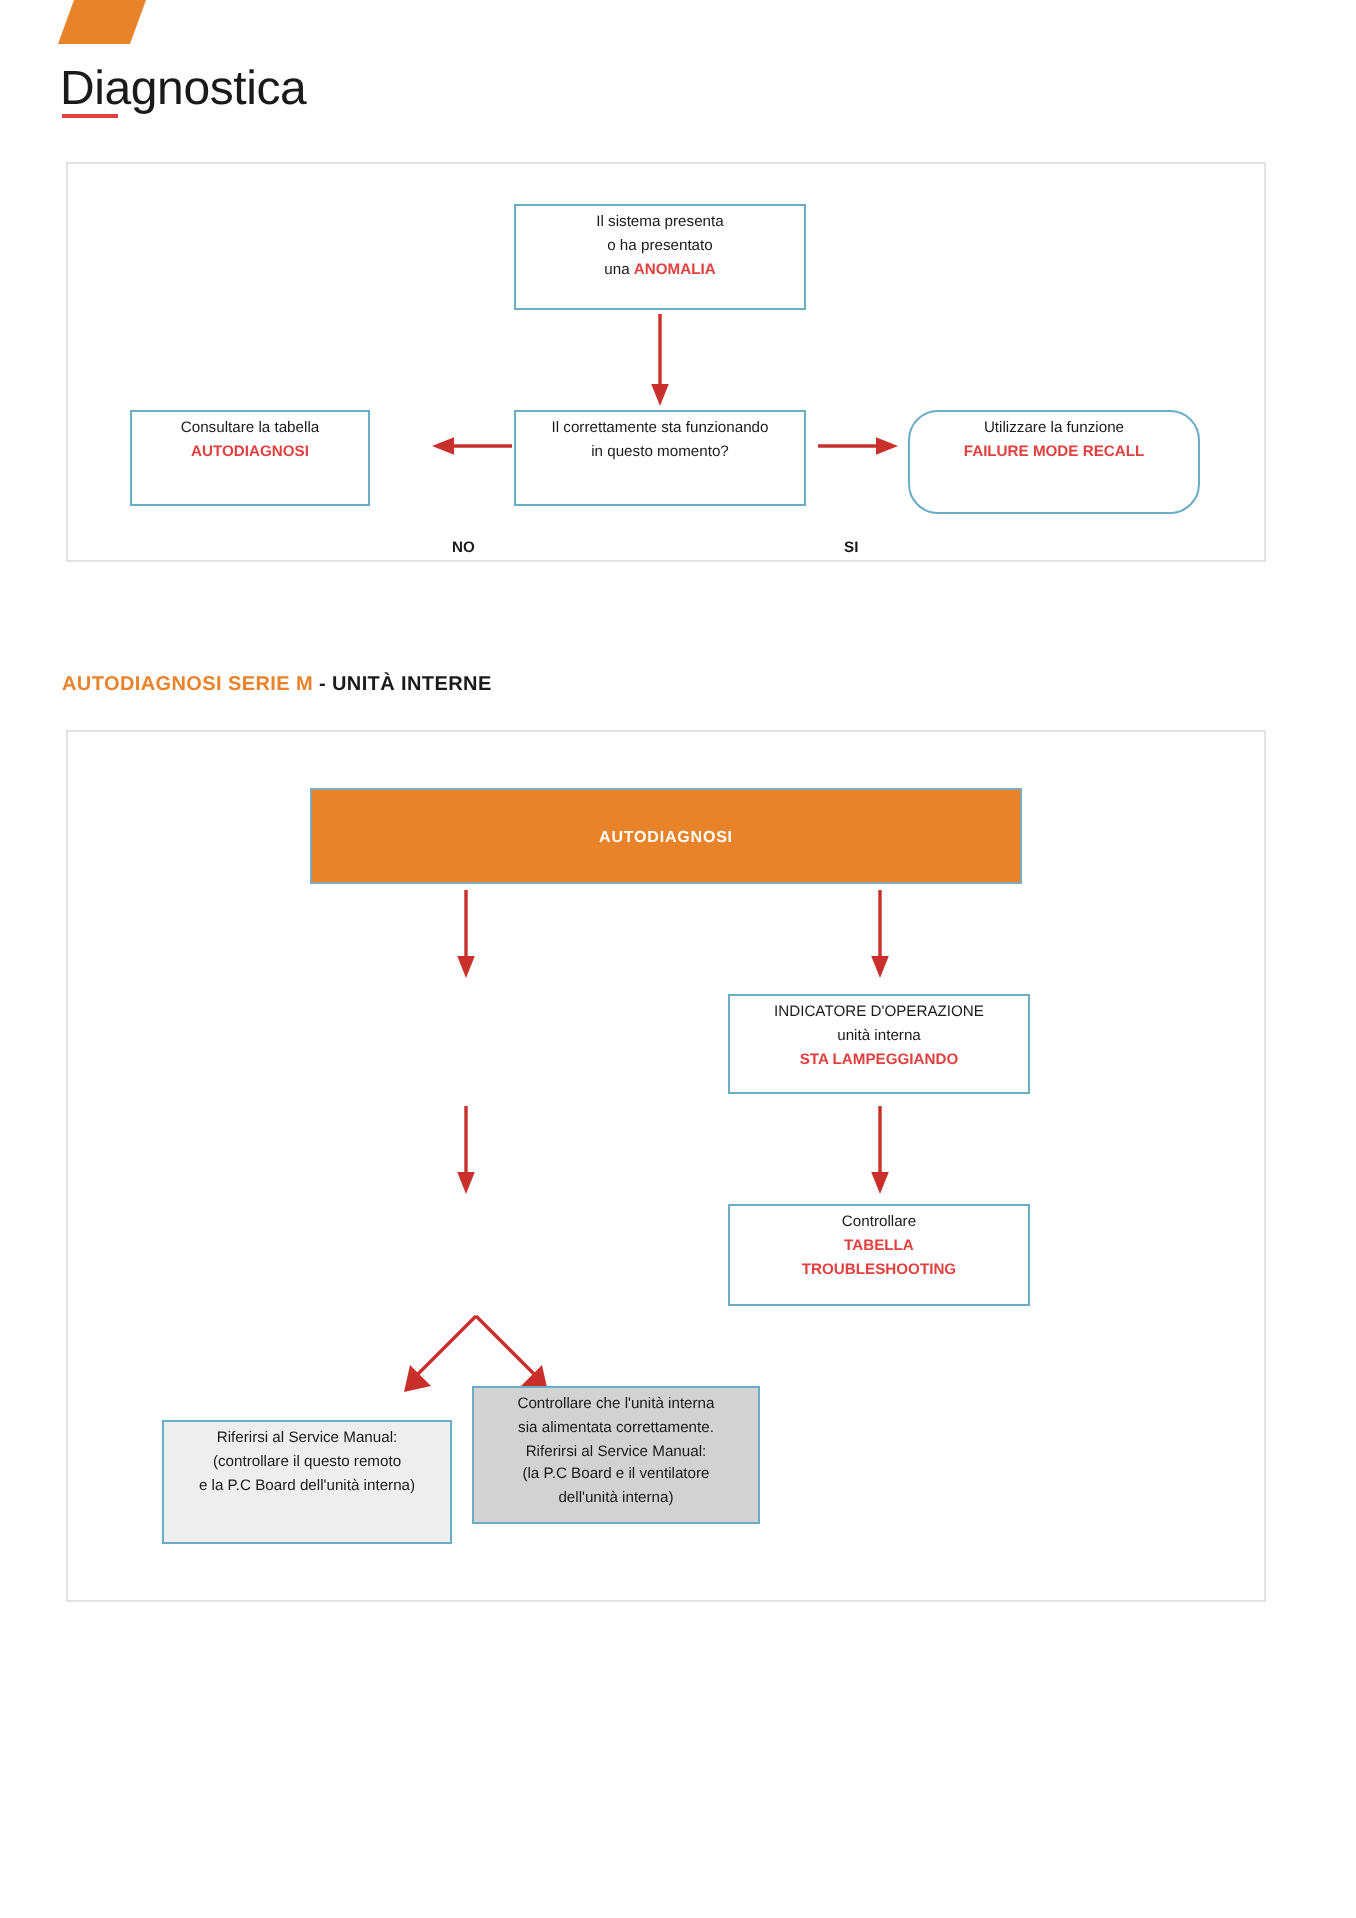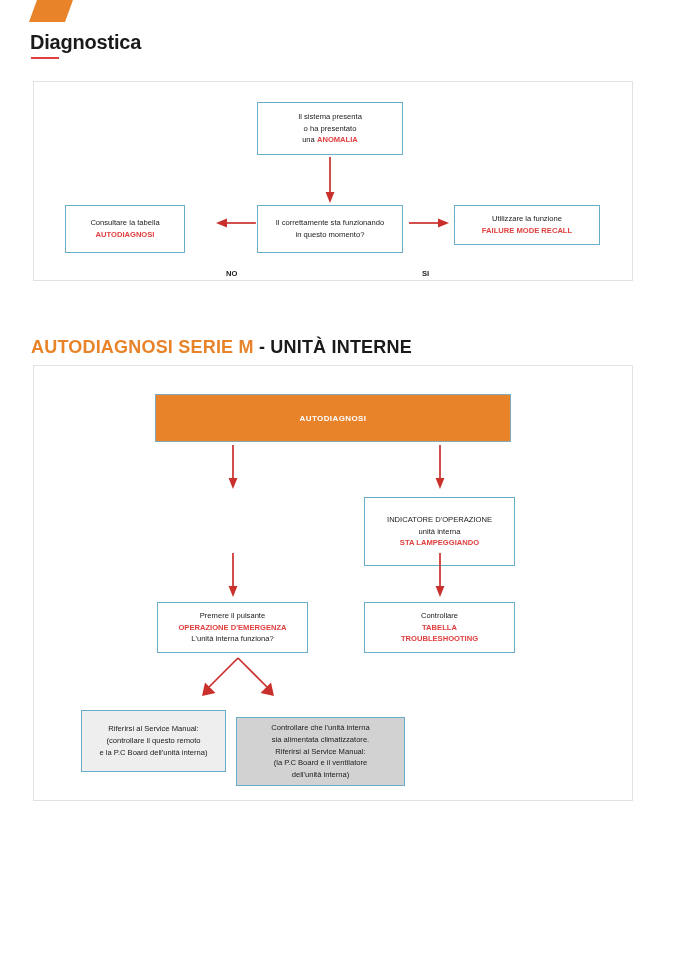--- a/index.html
+++ b/index.html
@@ -25,22 +25,22 @@
   .orange-slash {
     position: absolute;
     left: 33px; top: 0px;
     width: 36px; height: 22px;
     background: #e8832a;
     transform: skewX(-20deg);
   }
   .page-title {
     position: absolute;
     left: 30px; top: 31px;
-    font-size: 20px;
-    font-weight: bold;
+    font-size: 24px;
+    font-weight: normal;
     letter-spacing: -0.2px;
     color: #1a1a1a;
   }
   .title-underline {
     position: absolute;
     left: 31px; top: 57px;
     width: 28px; height: 2px;
     background: #e0403f;
   }
 
@@ -57,35 +57,34 @@
   }
   #panel-two {
     left: 33px; top: 365px;
     width: 600px; height: 436px;
   }
 
   
   .section-heading {
     position: absolute;
     left: 31px; top: 337px;
-    font-size: 18px;
+    font-size: 10px;
     font-weight: bold;
     letter-spacing: 0.2px;
   }
   .section-heading .hl-orange { color: #e8832a; }
   .section-heading .hl-dark { color: #1a1a1a; }
 
   
   .fbox {
     position: absolute;
     box-sizing: border-box;
     border: 1.6px solid #6aadc8;
     background: #ffffff;
     display: flex;
-    align-items: center;
     justify-content: center;
     text-align: center;
     font-size: 7.6px;
     line-height: 1.55;
     color: #1a1a1a;
     padding: 2px 4px;
   }
   .fbox .ln { display: block; }
   .fbox .em-red {
     color: #e0403f;
@@ -178,21 +177,21 @@
   </div>
 
   <div class="arrow" style="left:375px; top:136px;">
     <svg width="40" height="10" viewBox="0 0 40 10">
       <line x1="0" y1="5" x2="31" y2="5" stroke="#c9302c" stroke-width="1.7"></line>
       <polygon points="40,5 29,0.6 29,9.4" fill="#c9302c"></polygon>
     </svg>
   </div>
   <div class="branch-label" style="left:388px; top:150px;">SI</div>
 
-  <div class="fbox" style="left:420px; top:123px; width:146px; height:40px;">
+  <div class="fbox" style="left:420px; top:123px; width:146px; height:52px;border-radius:15px;">
     <div>
       <span class="ln">Utilizzare la funzione</span>
       <span class="ln em-red">FAILURE MODE RECALL</span>
     </div>
   </div>
 
 </div>
 
 <div class="section-heading">
   <span class="hl-orange">AUTODIAGNOSI SERIE M</span><span class="hl-dark"> - UNITÀ INTERNE</span>
@@ -209,48 +208,41 @@
     </svg>
   </div>
   <div class="arrow" style="left:401px; top:79px;">
     <svg width="10" height="45" viewBox="0 0 10 45">
       <line x1="5" y1="0" x2="5" y2="35" stroke="#c9302c" stroke-width="1.7"></line>
       <polygon points="5,44 0.6,33 9.4,33" fill="#c9302c"></polygon>
     </svg>
   </div>
 
 
-  <div class="fbox" style="left:330px; top:131px; width:151px; height:69px;">
+  <div class="fbox" style="left:330px; top:131px; width:151px; height:50px;">
     <div>
       <span class="ln">INDICATORE D'OPERAZIONE</span>
       <span class="ln">unità interna</span>
       <span class="ln em-red">STA LAMPEGGIANDO</span>
     </div>
   </div>
 
   <div class="arrow" style="left:194px; top:187px;">
     <svg width="10" height="45" viewBox="0 0 10 45">
       <line x1="5" y1="0" x2="5" y2="35" stroke="#c9302c" stroke-width="1.7"></line>
       <polygon points="5,44 0.6,33 9.4,33" fill="#c9302c"></polygon>
     </svg>
   </div>
   <div class="arrow" style="left:401px; top:187px;">
     <svg width="10" height="45" viewBox="0 0 10 45">
       <line x1="5" y1="0" x2="5" y2="35" stroke="#c9302c" stroke-width="1.7"></line>
       <polygon points="5,44 0.6,33 9.4,33" fill="#c9302c"></polygon>
     </svg>
   </div>
 
-  <div class="fbox" style="left:123px; top:236px; width:151px; height:51px;">
-    <div>
-      <span class="ln">Premere il pulsante</span>
-      <span class="ln em-red">OPERAZIONE D'EMERGENZA</span>
-      <span class="ln">L'unità interna funziona?</span>
-    </div>
-  </div>
 
   <div class="fbox" style="left:330px; top:236px; width:151px; height:51px;">
     <div>
       <span class="ln">Controllare</span>
       <span class="ln em-red">TABELLA</span>
       <span class="ln em-red">TROUBLESHOOTING</span>
     </div>
   </div>
 
   <div class="arrow" style="left:164px; top:290px;">
@@ -270,24 +262,24 @@
   <div class="branch-label" style="left:236px; top:317px;">NO</div>
 
   <div class="fbox gray-light" style="left:47px; top:344px; width:145px; height:62px;">
     <div>
       <span class="ln">Riferirsi al Service Manual:</span>
       <span class="ln">(controllare il questo remoto</span>
       <span class="ln">e la P.C Board dell'unità interna)</span>
     </div>
   </div>
 
-  <div class="fbox gray-dark" style="left:202px; top:351px; width:169px; height:69px;">
+  <div class="fbox gray-dark" style="left:202px; top:327px; width:144px; height:69px;">
     <div>
       <span class="ln">Controllare che l'unità interna</span>
-      <span class="ln">sia alimentata climatizzatore.</span>
+      <span class="ln">sia alimentata correttamente.</span>
       <span class="ln">Riferirsi al Service Manual:</span>
       <span class="ln">(la P.C Board e il ventilatore</span>
       <span class="ln">dell'unità interna)</span>
     </div>
   </div>
 
 </div>
 
 <div class="footer">
   

